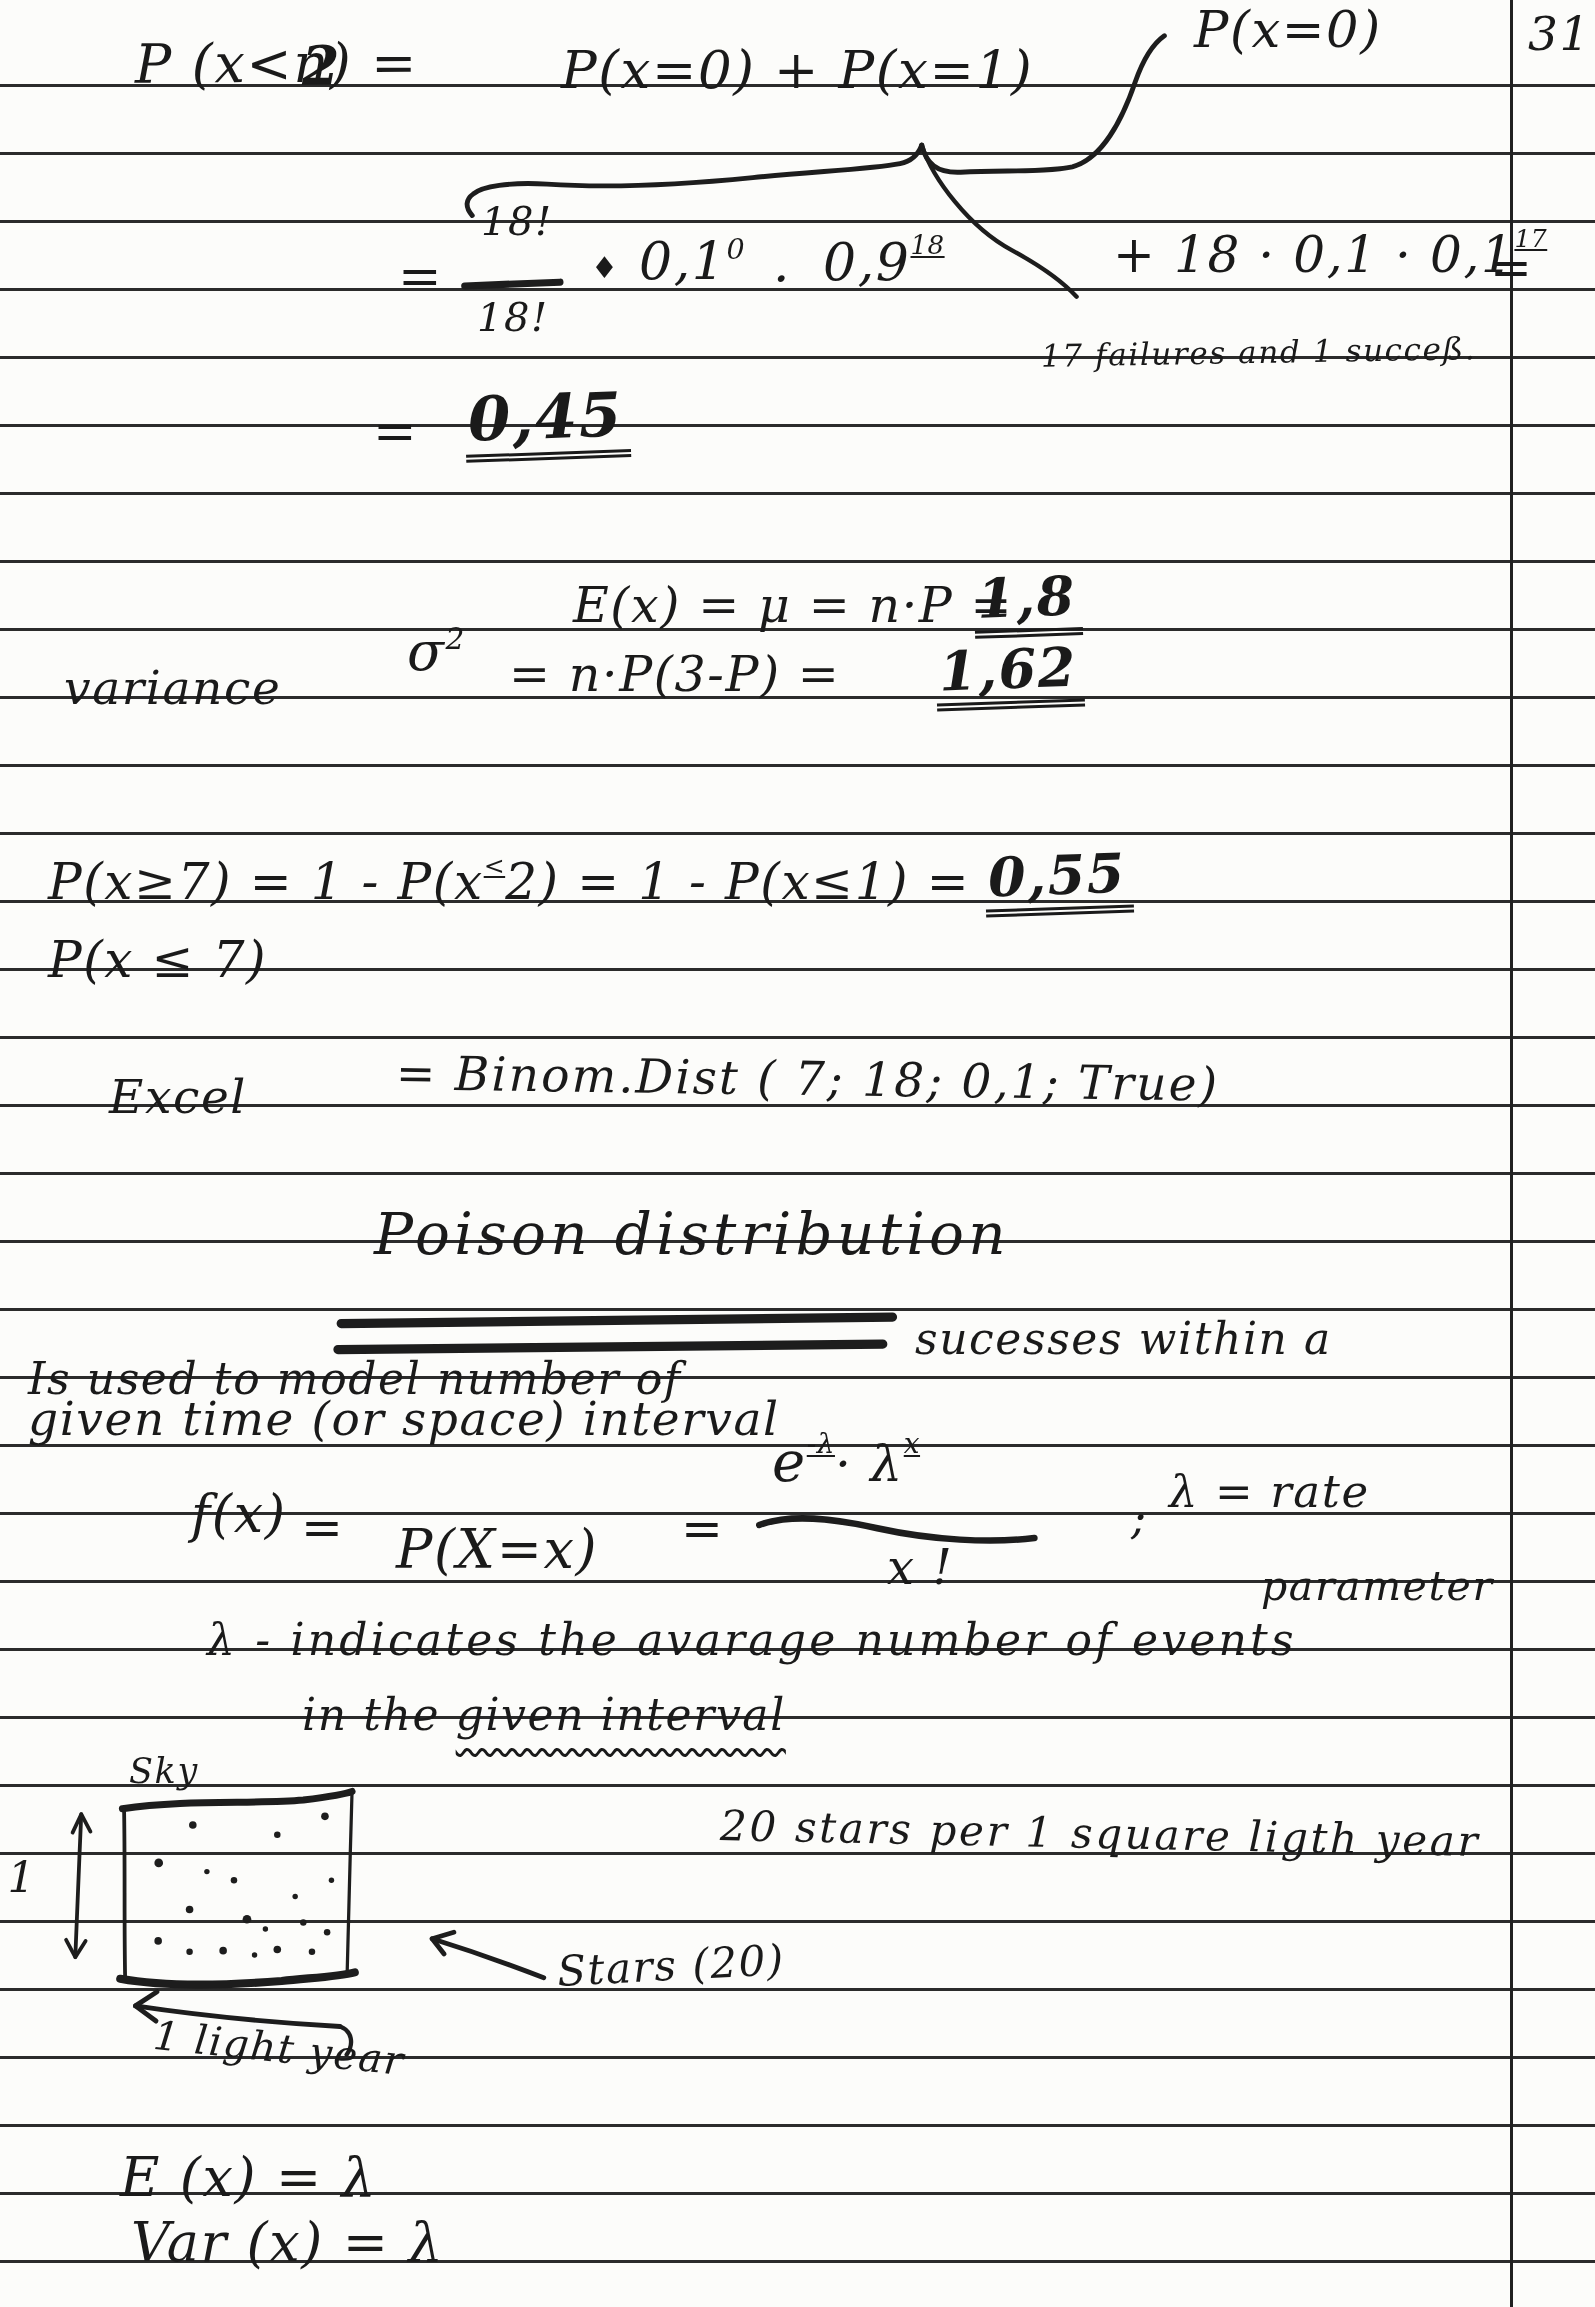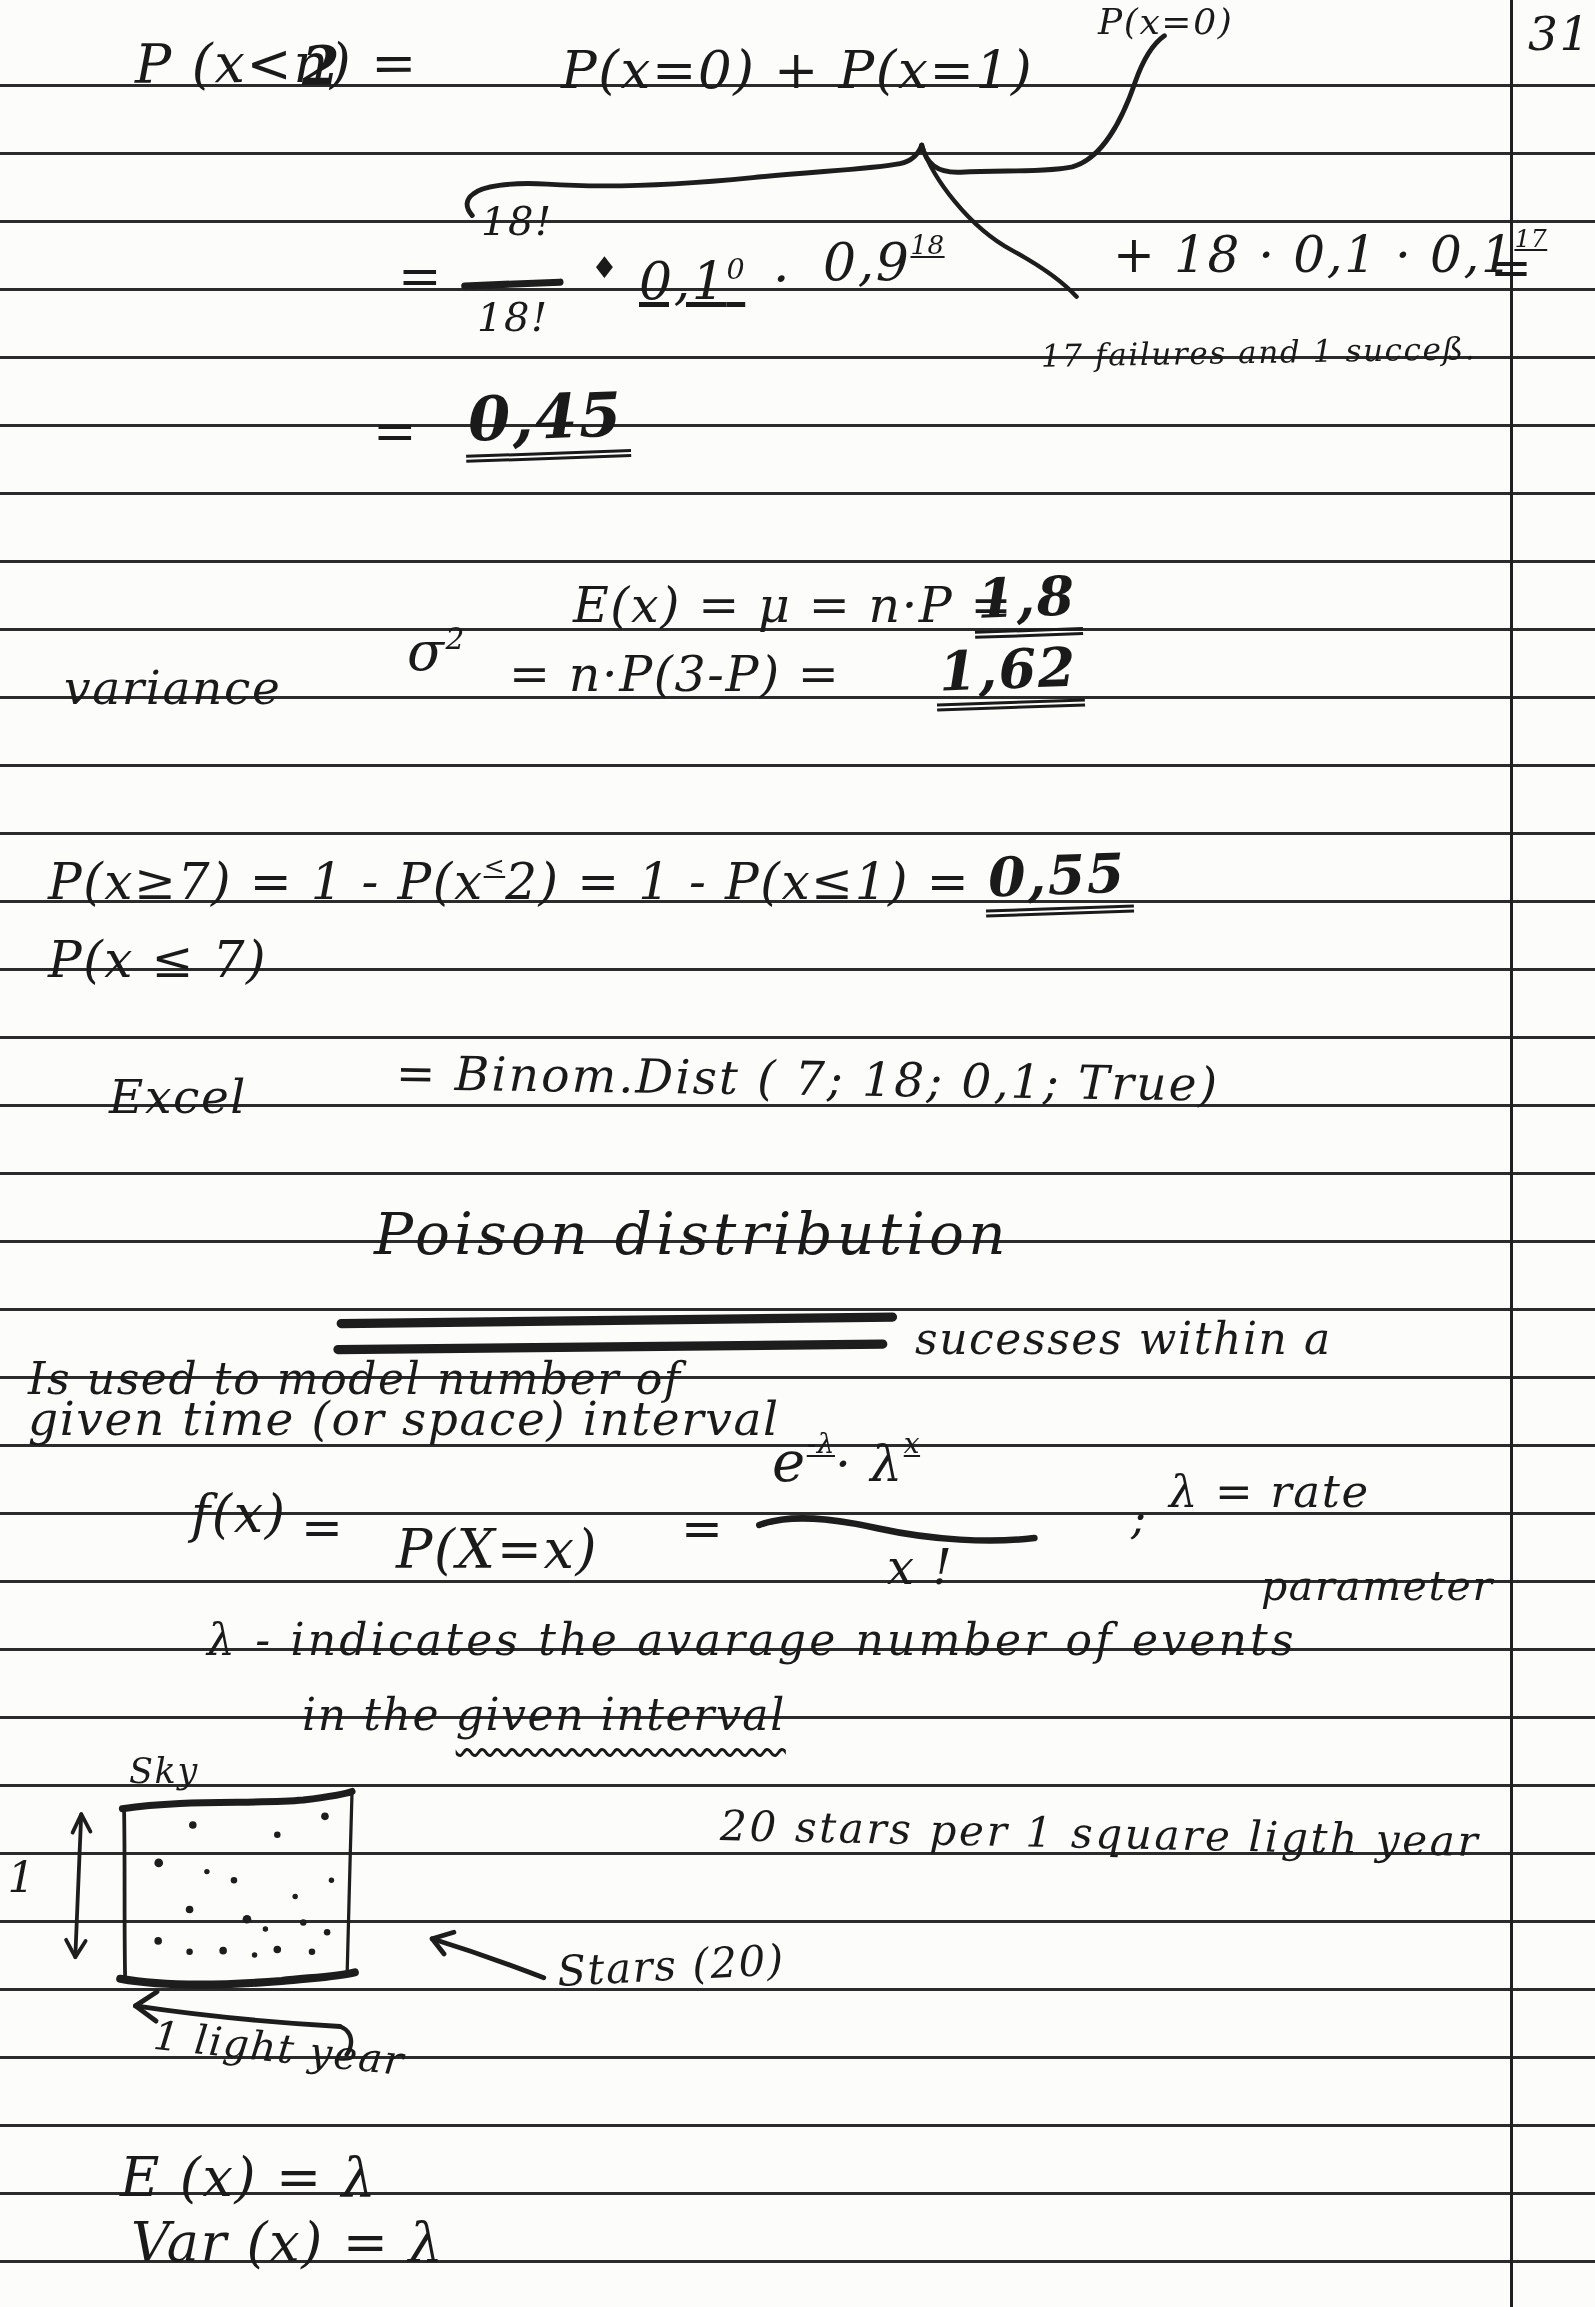--- a/index.html
+++ b/index.html
@@ -106,27 +106,27 @@
     <path stroke-width="8" d="M628,3742 C650,3750 654,3774 640,3794"></path>
 
     <path stroke-width="9" d="M1004,3652 C932,3624 862,3600 798,3580"></path>
     <path stroke-width="9" d="M838,3568 L798,3580 L820,3608"></path>
   </svg>
 
   <div class="hw" style="left:135px;top:37px;font-size:54px;transform:rotate(-0.3deg);">
     <span>P (x&lt;</span><span class="ovl"><span class="b1">n</span><span class="b2">2</span></span><span>) =</span>
   </div>
   <div class="hw" style="left:561px;top:43px;font-size:53px;">P(x=0) + P(x=1)</div>
-  <div class="hw" style="left:1098px;top:4.3px;font-size:36px;">P(x=0)</div>
+  <div class="hw" style="left:1194px;top:4.3px;font-size:51px;">P(x=0)</div>
 
   <div class="hw" style="left:398px;top:250px;font-size:52px;">=</div>
   <div class="hw" style="left:481px;top:201px;font-size:40px;">18!</div>
   <div class="hw" style="left:477px;top:297px;font-size:40px;">18!</div>
   <div class="hw" style="left:591px;top:253px;font-size:30px;">♦</div>
-  <div class="hw" style="left:639px;top:255px;font-size:52px;text-decoration:underline;">
+  <div class="hw" style="left:639px;top:235px;font-size:52px;">
     <span>0,1</span><span class="sp">0</span>
   </div>
   <div class="hw" style="left:773px;top:253px;font-size:52px;">·</div>
   <div class="hw" style="left:823px;top:232px;font-size:52px;">
     <span>0,9</span><span class="sph">18</span>
   </div>
   <div class="hw" style="left:1113px;top:226px;font-size:50px;">
     <span>+ 18 · 0,1 · 0,1</span><span class="sph">17</span>
   </div>
   <div class="hw" style="left:1490px;top:243px;font-size:50px;">=</div>

